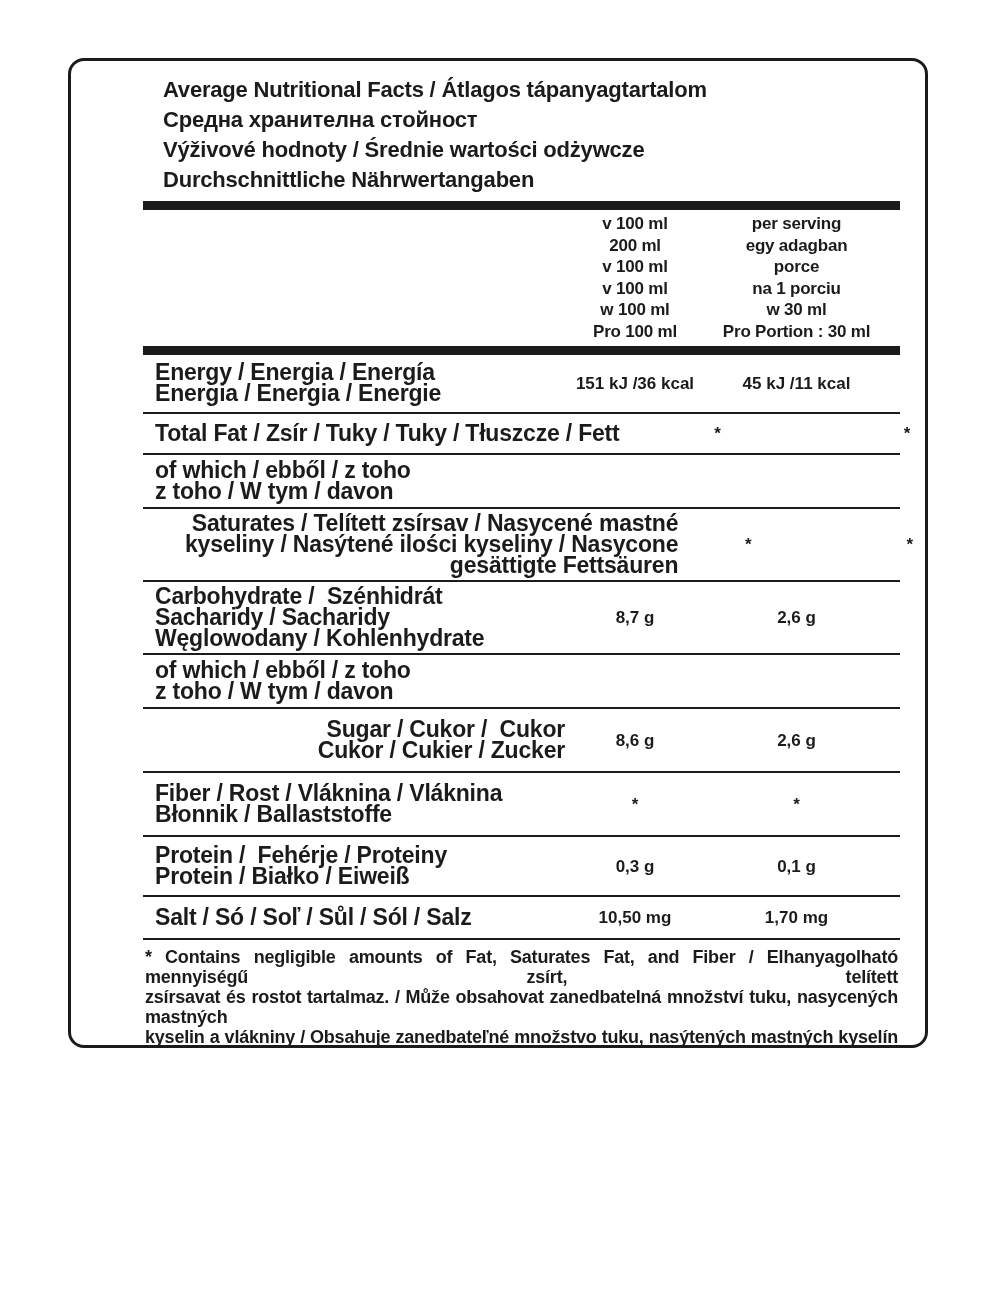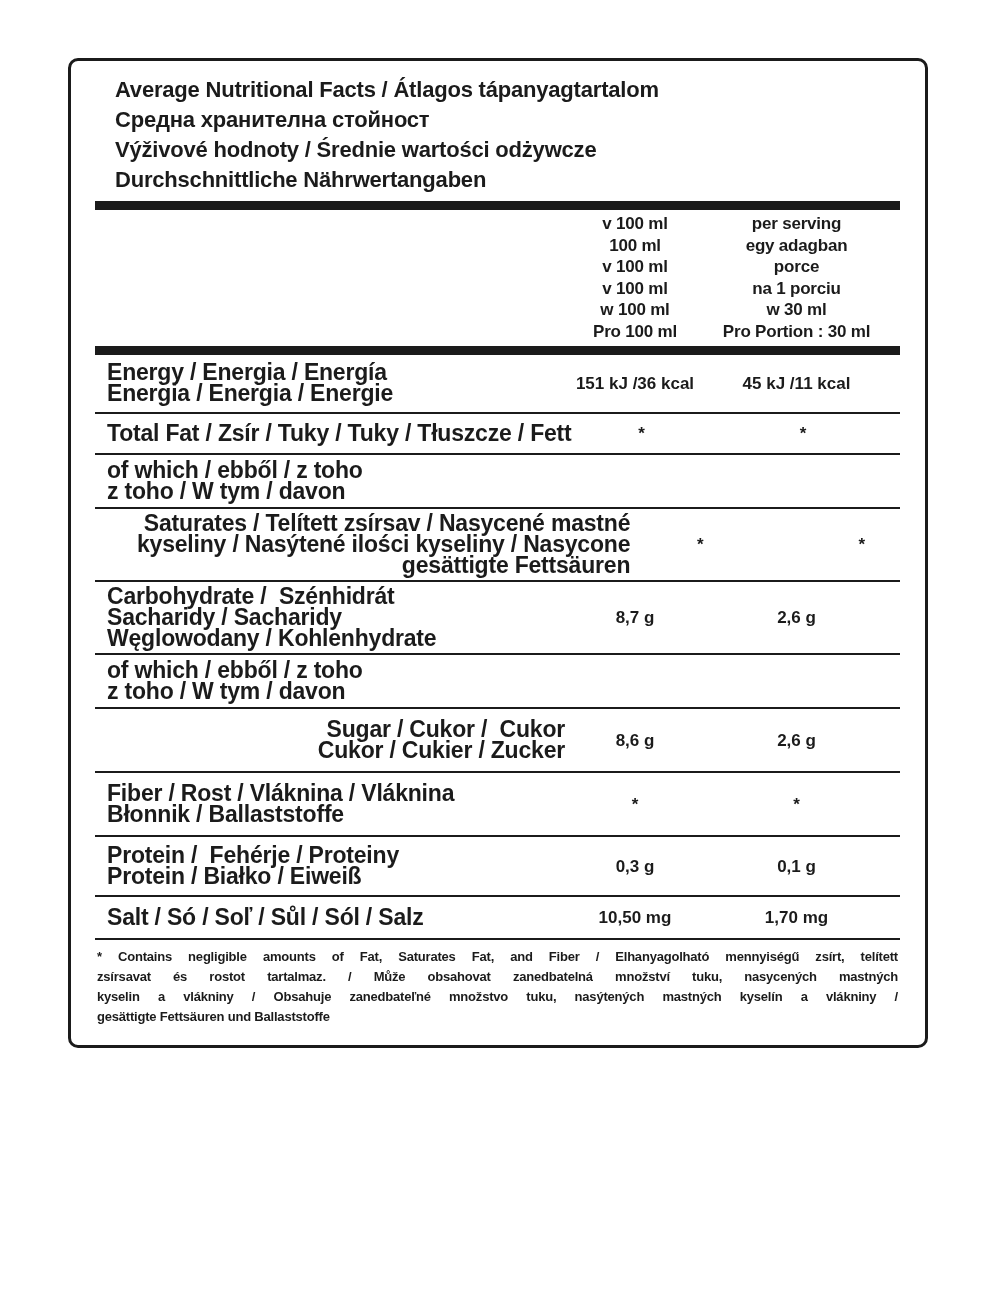--- a/index.html
+++ b/index.html
@@ -12,23 +12,24 @@
     font-weight: bold;
     -webkit-font-smoothing: antialiased;
   }
   .page { position: relative; width: 996px; height: 1296px; background: var(--bg); }
 
   .label-card {
     position: absolute;
     left: 68px; top: 58px;
     width: 860px; height: 990px;
     border: 3px solid var(--ink);
-    border-radius: 10px;
+    border-radius: 16px;
     background: var(--bg);
     overflow: hidden;
+    padding-left: 48px;
   }
   .content { padding: 0 25px 0 24px; }
 
   
   .title { padding: 14px 0 0 20px; margin-bottom: 6px; }
   .title-line {
     font-size: 22px;
     line-height: 30px;
     letter-spacing: -0.2px;
     white-space: pre;
@@ -50,34 +51,34 @@
   .row { border-bottom: 2px solid var(--ink); padding: 8px 0; align-items: center; }
   .row .label-cell { padding-left: 12px; }
   .row.indent .label-cell { padding-left: 42px; text-align: right; }
   .row-line { font-size: 23px; line-height: 21px; letter-spacing: -0.2px; white-space: pre; }
   .val-cell { display: flex; flex-direction: row; align-items: center; justify-content: center; }
   .val-cell.serving { padding-right: 12px; }
   .val-line { font-size: 17px; line-height: 21px; white-space: pre; text-align: center; }
 
   
   .row:nth-child(1)  { padding: 7px 0 8px 0; }
-  .row:nth-child(2)  { padding: 9px 0; }
+  .row:nth-child(2)  { padding: 9px 0; gap: 28px; }
   .row:nth-child(3)  { padding: 5px 0; }
   .row:nth-child(4)  { padding: 4px 0; }
   .row:nth-child(5)  { padding: 4px 0; }
   .row:nth-child(6)  { padding: 5px 0; }
   .row:nth-child(7)  { padding: 10px 0; }
   .row:nth-child(8)  { padding: 10px 0; }
   .row:nth-child(9)  { padding: 8px 0; }
   .row:nth-child(10) { padding: 10px 0; }
 
   
   .footnote { padding: 7px 2px 0 2px; }
   .foot-line {
-    font-size: 13px;
+    font-size: 18px;
     line-height: 20px;
     letter-spacing: -0.2px;
     text-align: justify;
     text-align-last: justify;
   }
   .foot-line.last { text-align-last: left; }
 </style>
 </head>
 <body>
 
@@ -91,21 +92,21 @@
           <div class="title-line">Výživové hodnoty / Średnie wartości odżywcze</div>
           <div class="title-line">Durchschnittliche Nährwertangaben</div>
         </div>
 
       <div class="bar"></div>
 
       <div class="header grid">
         <div class="hcol"></div>
         <div class="hcol per100" id="hdr-per100">
             <div class="hdr-line">v 100 ml</div>
-            <div class="hdr-line">100 ml</div>
+            <div class="hdr-line">200 ml</div>
             <div class="hdr-line">v 100 ml</div>
             <div class="hdr-line">v 100 ml</div>
             <div class="hdr-line">w 100 ml</div>
             <div class="hdr-line">Pro 100 ml</div>
           </div>
         <div class="hcol serving" id="hdr-serving">
             <div class="hdr-line">per serving</div>
             <div class="hdr-line">egy adagban</div>
             <div class="hdr-line">porce</div>
             <div class="hdr-line">na 1 porciu</div>

